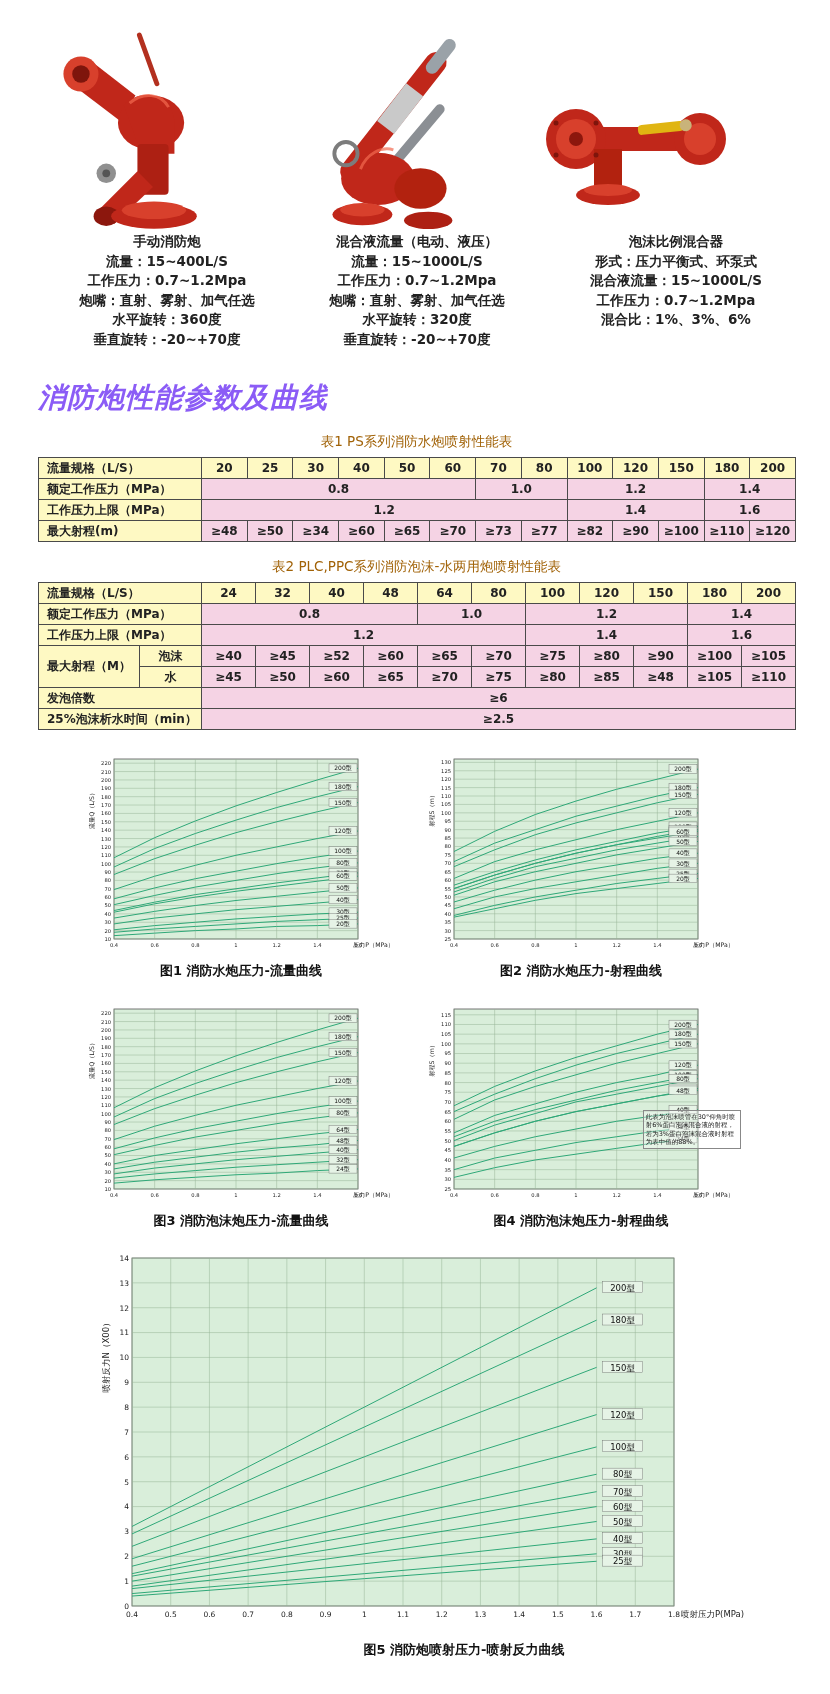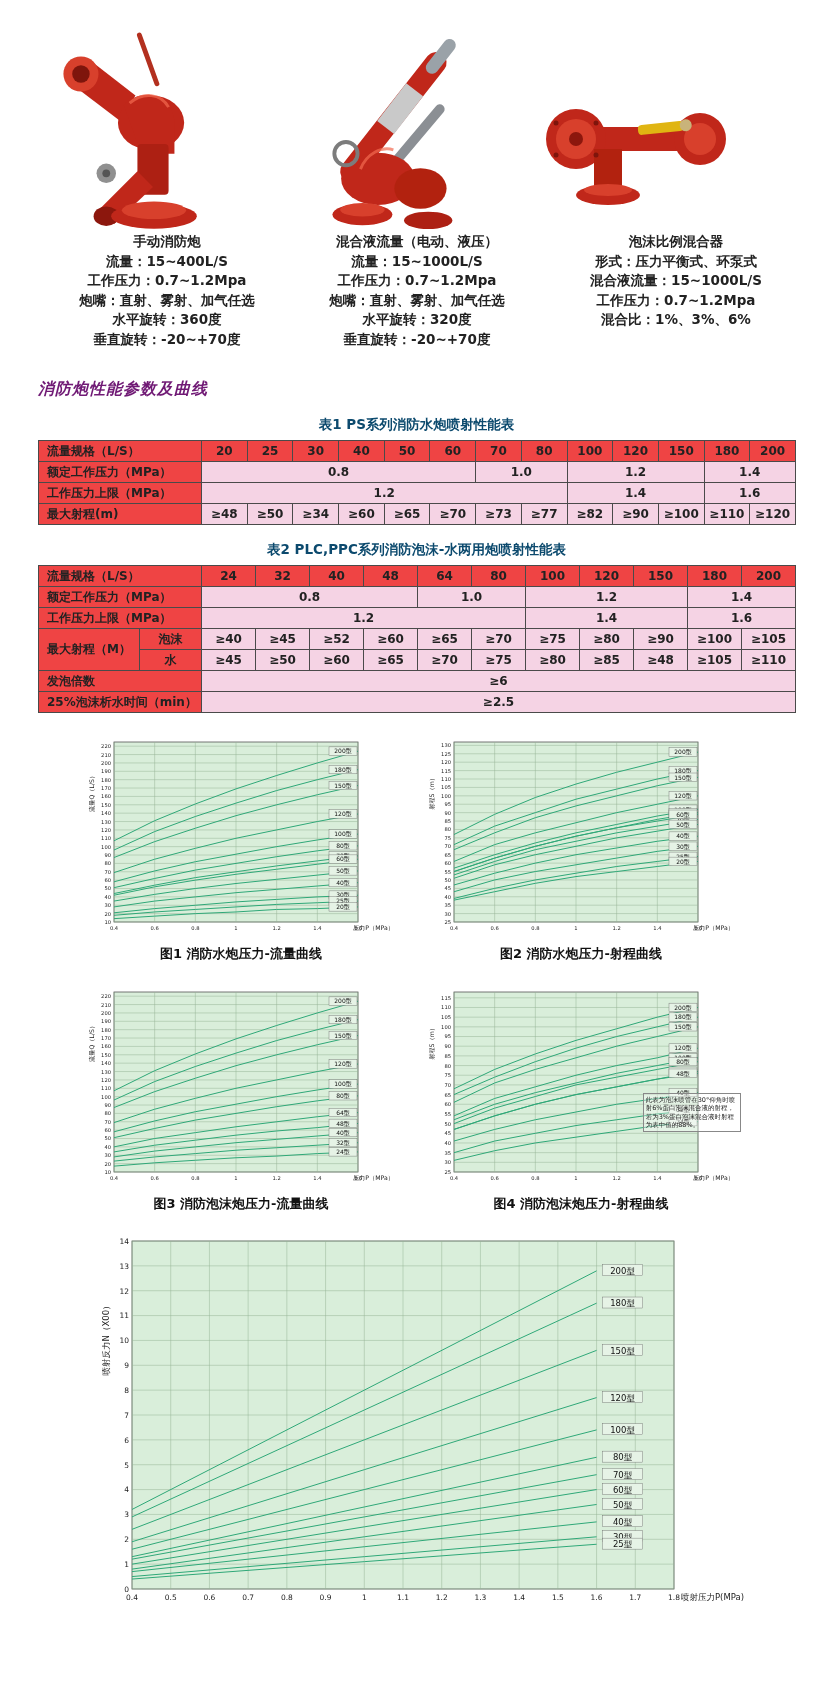--- a/index.html
+++ b/index.html
@@ -5,30 +5,30 @@
   html,body{margin:0;padding:0;background:#ffffff;}
   .page{width:830px;height:1694px;background:#ffffff;position:relative;overflow:hidden;
         font-family:"DejaVu Sans",sans-serif;color:#1c1c1c;}
   
   .products{display:flex;padding:20px 0 0 42px;}
   .product{width:250px;}
   .product.p3{width:268px;}
   .pimg{height:212px;display:flex;align-items:flex-end;}
   .pname,.spec-line{font-size:13.5px;font-weight:600;line-height:19.5px;color:#222;white-space:nowrap;text-align:center;}
   
-  .section-title{margin:30px 0 0 38px;color:#701a75;font-style:italic;font-weight:bold;
-                 font-size:16px;letter-spacing:1px;}
+  .section-title{margin:30px 0 0 38px;color:#8b5cf6;font-style:italic;font-weight:bold;
+                 font-size:28px;letter-spacing:1px;}
   
-  .tbl-title{width:757px;margin:16px 0 6px 38px;text-align:center;font-weight:bold;
-             font-size:13.5px;color:#0c4a6e;}
+  .tbl-title{width:757px;margin:16px 0 6px 38px;text-align:center;font-weight:normal;
+             font-size:13.5px;color:#a16207;}
   table.perf{border-collapse:collapse;margin-left:38px;width:757px;table-layout:fixed;}
   table.perf td{border:1px solid #4a4a4a;text-align:center;font-size:12px;font-weight:600;
                 color:#222;height:20px;padding:0;overflow:hidden;white-space:nowrap;}
   td.lab{text-align:left !important;padding-left:8px !important;}
-  .c-blue{background:#ef4444;}
+  .c-blue{background:#fef9c3;}
   .c-pink{background:#f5d3e4;}
   
   .charts-row{display:flex;margin-left:86px;margin-top:22px;gap:30px;}
   figure{margin:0;}
   .chart-box{position:relative;}
   figcaption{text-align:center;font-weight:bold;font-size:13px;color:#111;margin-top:3px;}
   .big-chart{margin-left:98px;margin-top:16px;}
   .chart-note{position:absolute;width:92px;font-size:6.5px;line-height:1.3;color:#222;
               background:rgba(255,255,255,0.35);border:0.5px solid #888;padding:2px;}
   svg{display:block;}
@@ -893,15 +893,16 @@
           </g>
           <polyline points="34,350.0571428571429 266.28571428571433,332.65714285714284 498.57142857142867,315.25714285714287" fill="none" stroke="#2fa878" stroke-width="1"></polyline>
           <g>
             <rect x="504.57142857142867" y="309.13714285714286" width="40" height="11" fill="#e6f3e6" stroke="#666" stroke-width="0.4"></rect>
             <text x="524.5714285714287" y="318.4871428571429" text-anchor="middle" font-size="8.5" fill="#111">25型</text>
           </g>
           <text transform="translate(10.5,109.44000000000001) rotate(-90)" text-anchor="middle" font-size="8.5" fill="#222">喷射反力N（X00）</text>
           <text x="646" y="370.5" text-anchor="end" font-size="8.5" fill="#222">喷射压力P(MPa)</text>
         </svg>
       </div>
+    <figcaption>图5 消防炮喷射压力-喷射反力曲线</figcaption>
   </figure>
 
 </div>
 
 </body></html>

